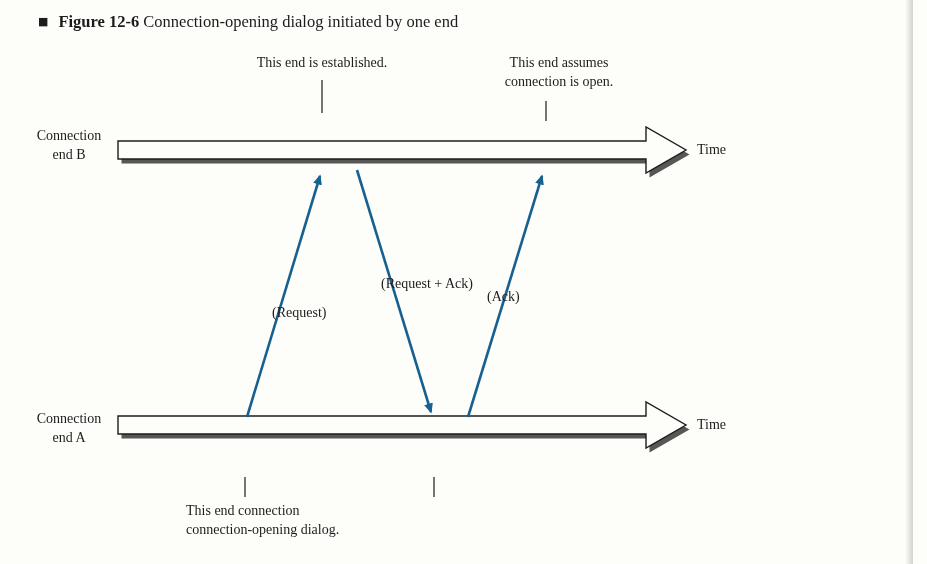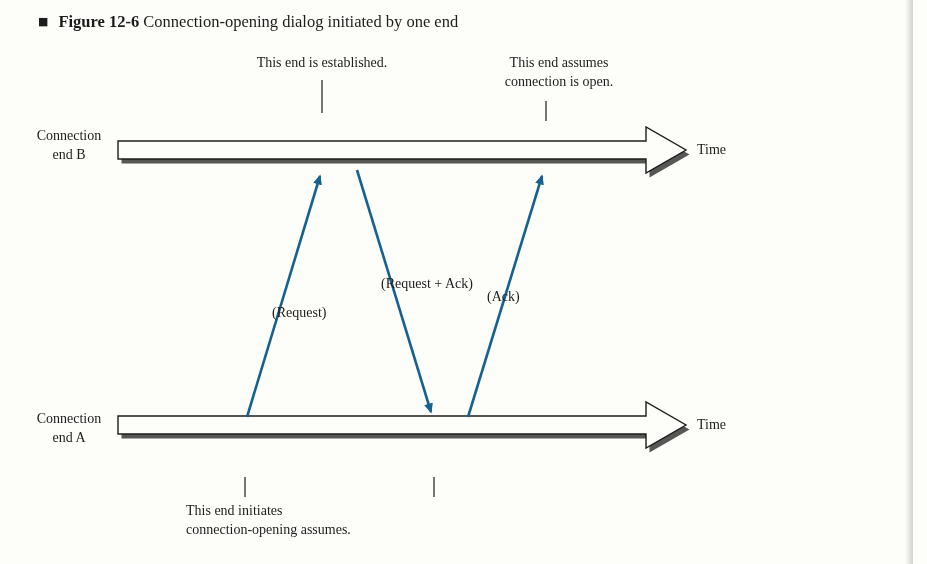--- a/index.html
+++ b/index.html
@@ -141,22 +141,22 @@
   <div class="lbl nowrap" style="left:487px; top:288px;">(Ack)</div>
 
   <div class="lbl center" style="left:28px; top:410px; width:82px;">
     <span>Connection</span><br>
     <span>end A</span>
   </div>
 
   <div class="lbl nowrap" style="left:697px; top:416px;">Time</div>
 
   <div class="lbl" style="left:186px; top:502px; width:190px;">
-    <span>This end initiates</span><br>
-    <span>connection-opening assumes.</span>
+    <span>This end connection</span><br>
+    <span>connection-opening dialog.</span>
   </div>
 
   <div class="lbl" style="left:377px; top:502px; width:220px;">
     <br>
   </div>
 
   <div class="page-edge"></div>
 </div>
 
 </body></html>

